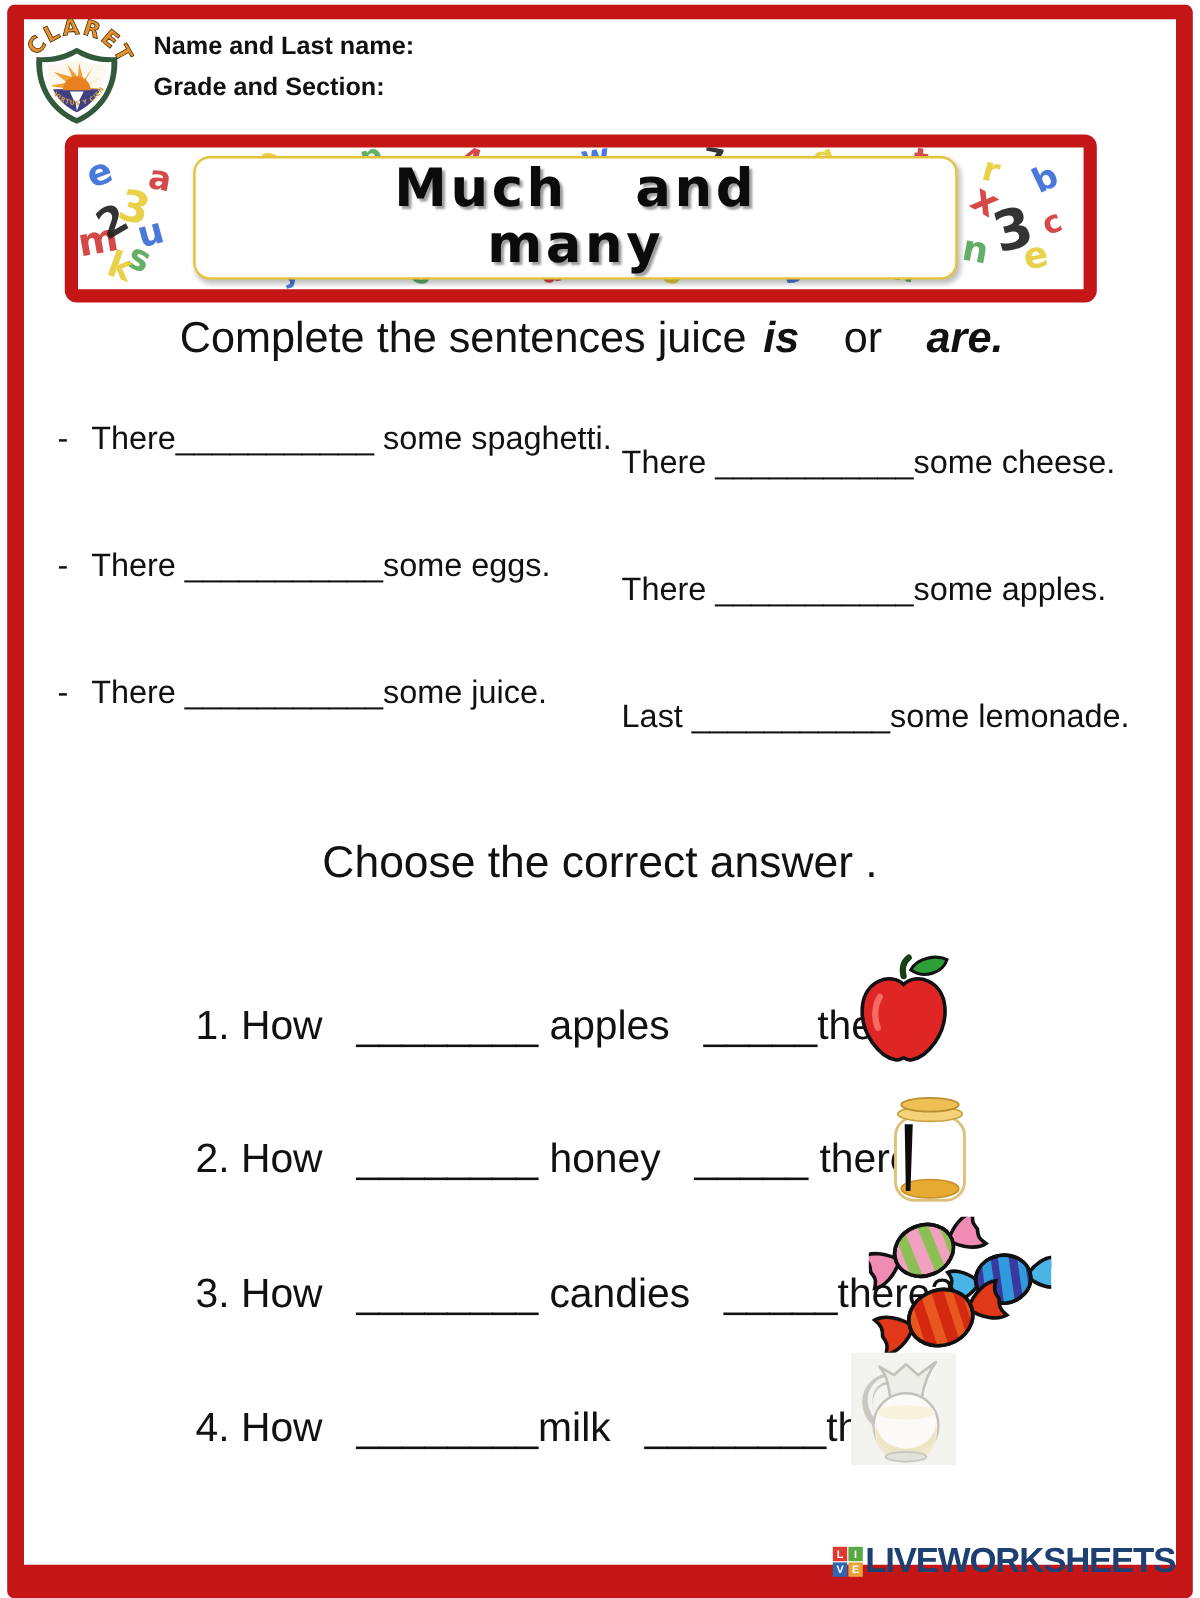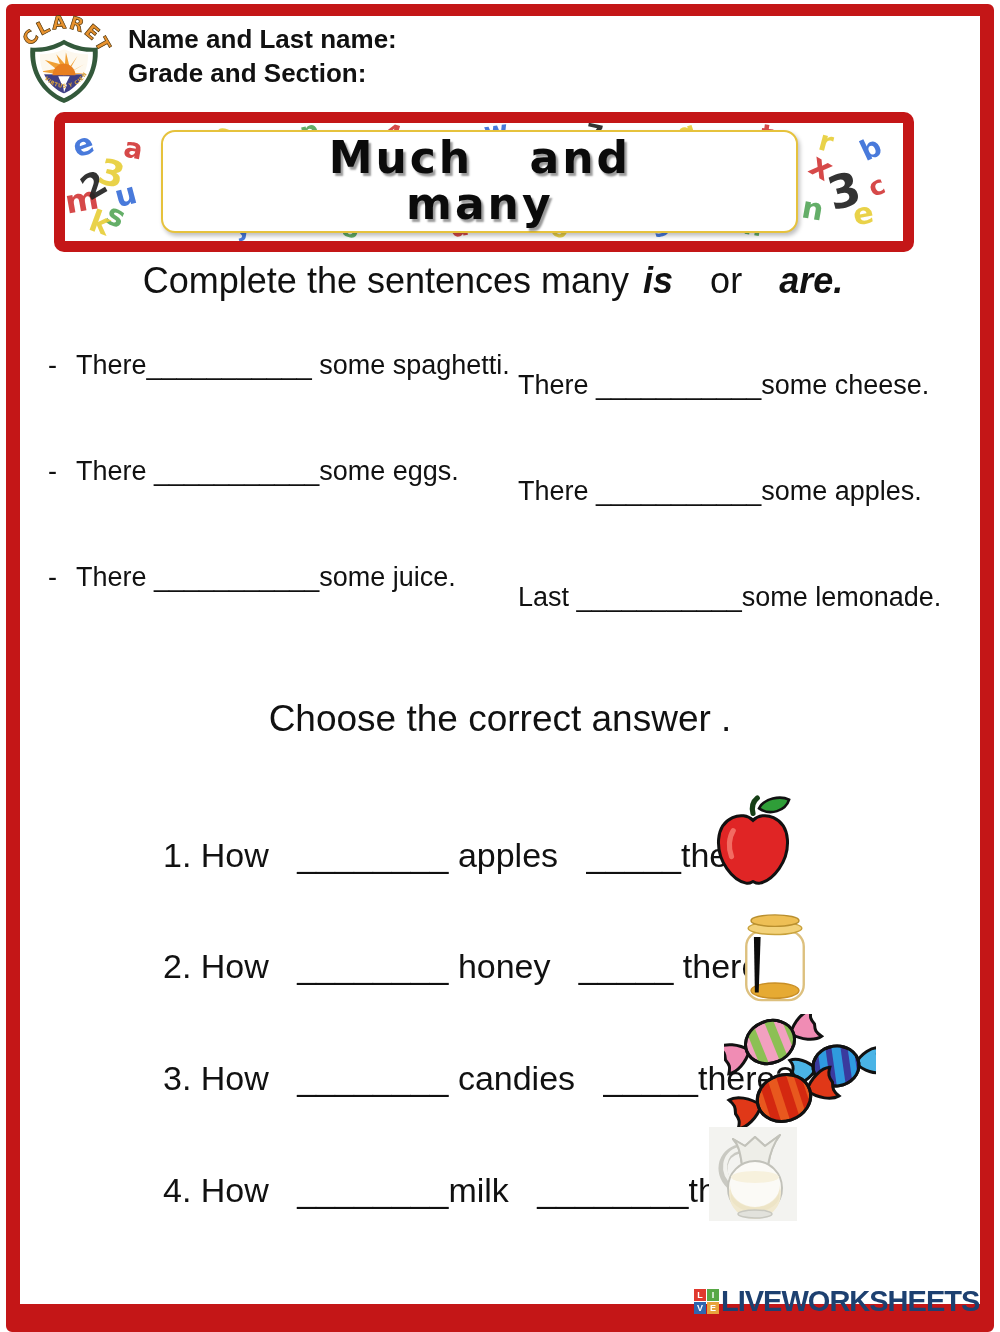--- a/index.html
+++ b/index.html
@@ -5,21 +5,21 @@
   html,body{margin:0;padding:0;}
   body{width:1000px;height:1332px;background:#ffffff;font-family:"Liberation Sans",sans-serif;color:#111;position:relative;overflow:hidden;}
   .sheet{position:absolute;inset:0;width:1000px;height:1332px;}
 
   
   .frame{position:absolute;left:6px;top:4px;right:6px;bottom:0;border-style:solid;border-color:#c41617;
          border-width:12px 14px 28px 14px;border-radius:6px;z-index:1;pointer-events:none;}
 
   
   .logo{position:absolute;left:16px;top:8px;width:96px;height:100px;z-index:2;}
-  .hdr-labels{position:absolute;left:128px;top:22px;z-index:2;font-weight:bold;font-size:26px;line-height:34px;}
+  .hdr-labels{position:absolute;left:128px;top:22px;z-index:2;font-weight:bold;font-size:21px;line-height:34px;}
 
   
   .banner{position:absolute;left:54px;top:112px;width:860px;height:140px;z-index:2;
           border:11px solid #c41617;border-radius:10px;background:#ffffff;box-sizing:border-box;overflow:hidden;}
   .collage{position:absolute;inset:0;overflow:hidden;}
   .bl{position:absolute;font-weight:800;font-family:"DejaVu Sans",sans-serif;opacity:.92;line-height:1;}
   .titlebox{position:absolute;left:11.5%;right:12.5%;top:6%;bottom:7%;background:#ffffff;border:2px solid #e6c23c;
             border-radius:14px;box-shadow:2px 3px 4px rgba(0,0,0,.25);display:flex;flex-direction:column;
             align-items:center;justify-content:center;z-index:3;}
   .title-l1,.title-l2{font-family:"DejaVu Sans",sans-serif;font-weight:800;font-size:44px;line-height:46px;color:#0b0b0b;
@@ -132,21 +132,21 @@
         <span class="bl" style="left: 70%; top: 77%; color: rgb(58, 111, 216); font-size: 26px; transform: rotate(-16deg);">5</span>
         <span class="bl" style="left: 81%; top: 76%; color: rgb(87, 168, 92); font-size: 26px; transform: rotate(10deg);">h</span>
       </div>
     <div class="titlebox">
       <div class="title-l1">Much and</div>
       <div class="title-l2">many</div>
     </div>
   </div>
 
   <div class="instruction">
-    <span>Complete the sentences many</span><span class="kw">is</span><span class="orw">or</span><span class="kw">are.</span>
+    <span>Complete the sentences juice</span><span class="kw">is</span><span class="orw">or</span><span class="kw">are.</span>
   </div>
 
   <div class="frow r1">
     <span class="dash">-</span>
     <span class="ltext">There___________ some spaghetti.</span>
     <span class="rtext">There ___________some cheese.</span>
   </div>
   <div class="frow r2">
     <span class="dash">-</span>
     <span class="ltext">There ___________some eggs.</span>

